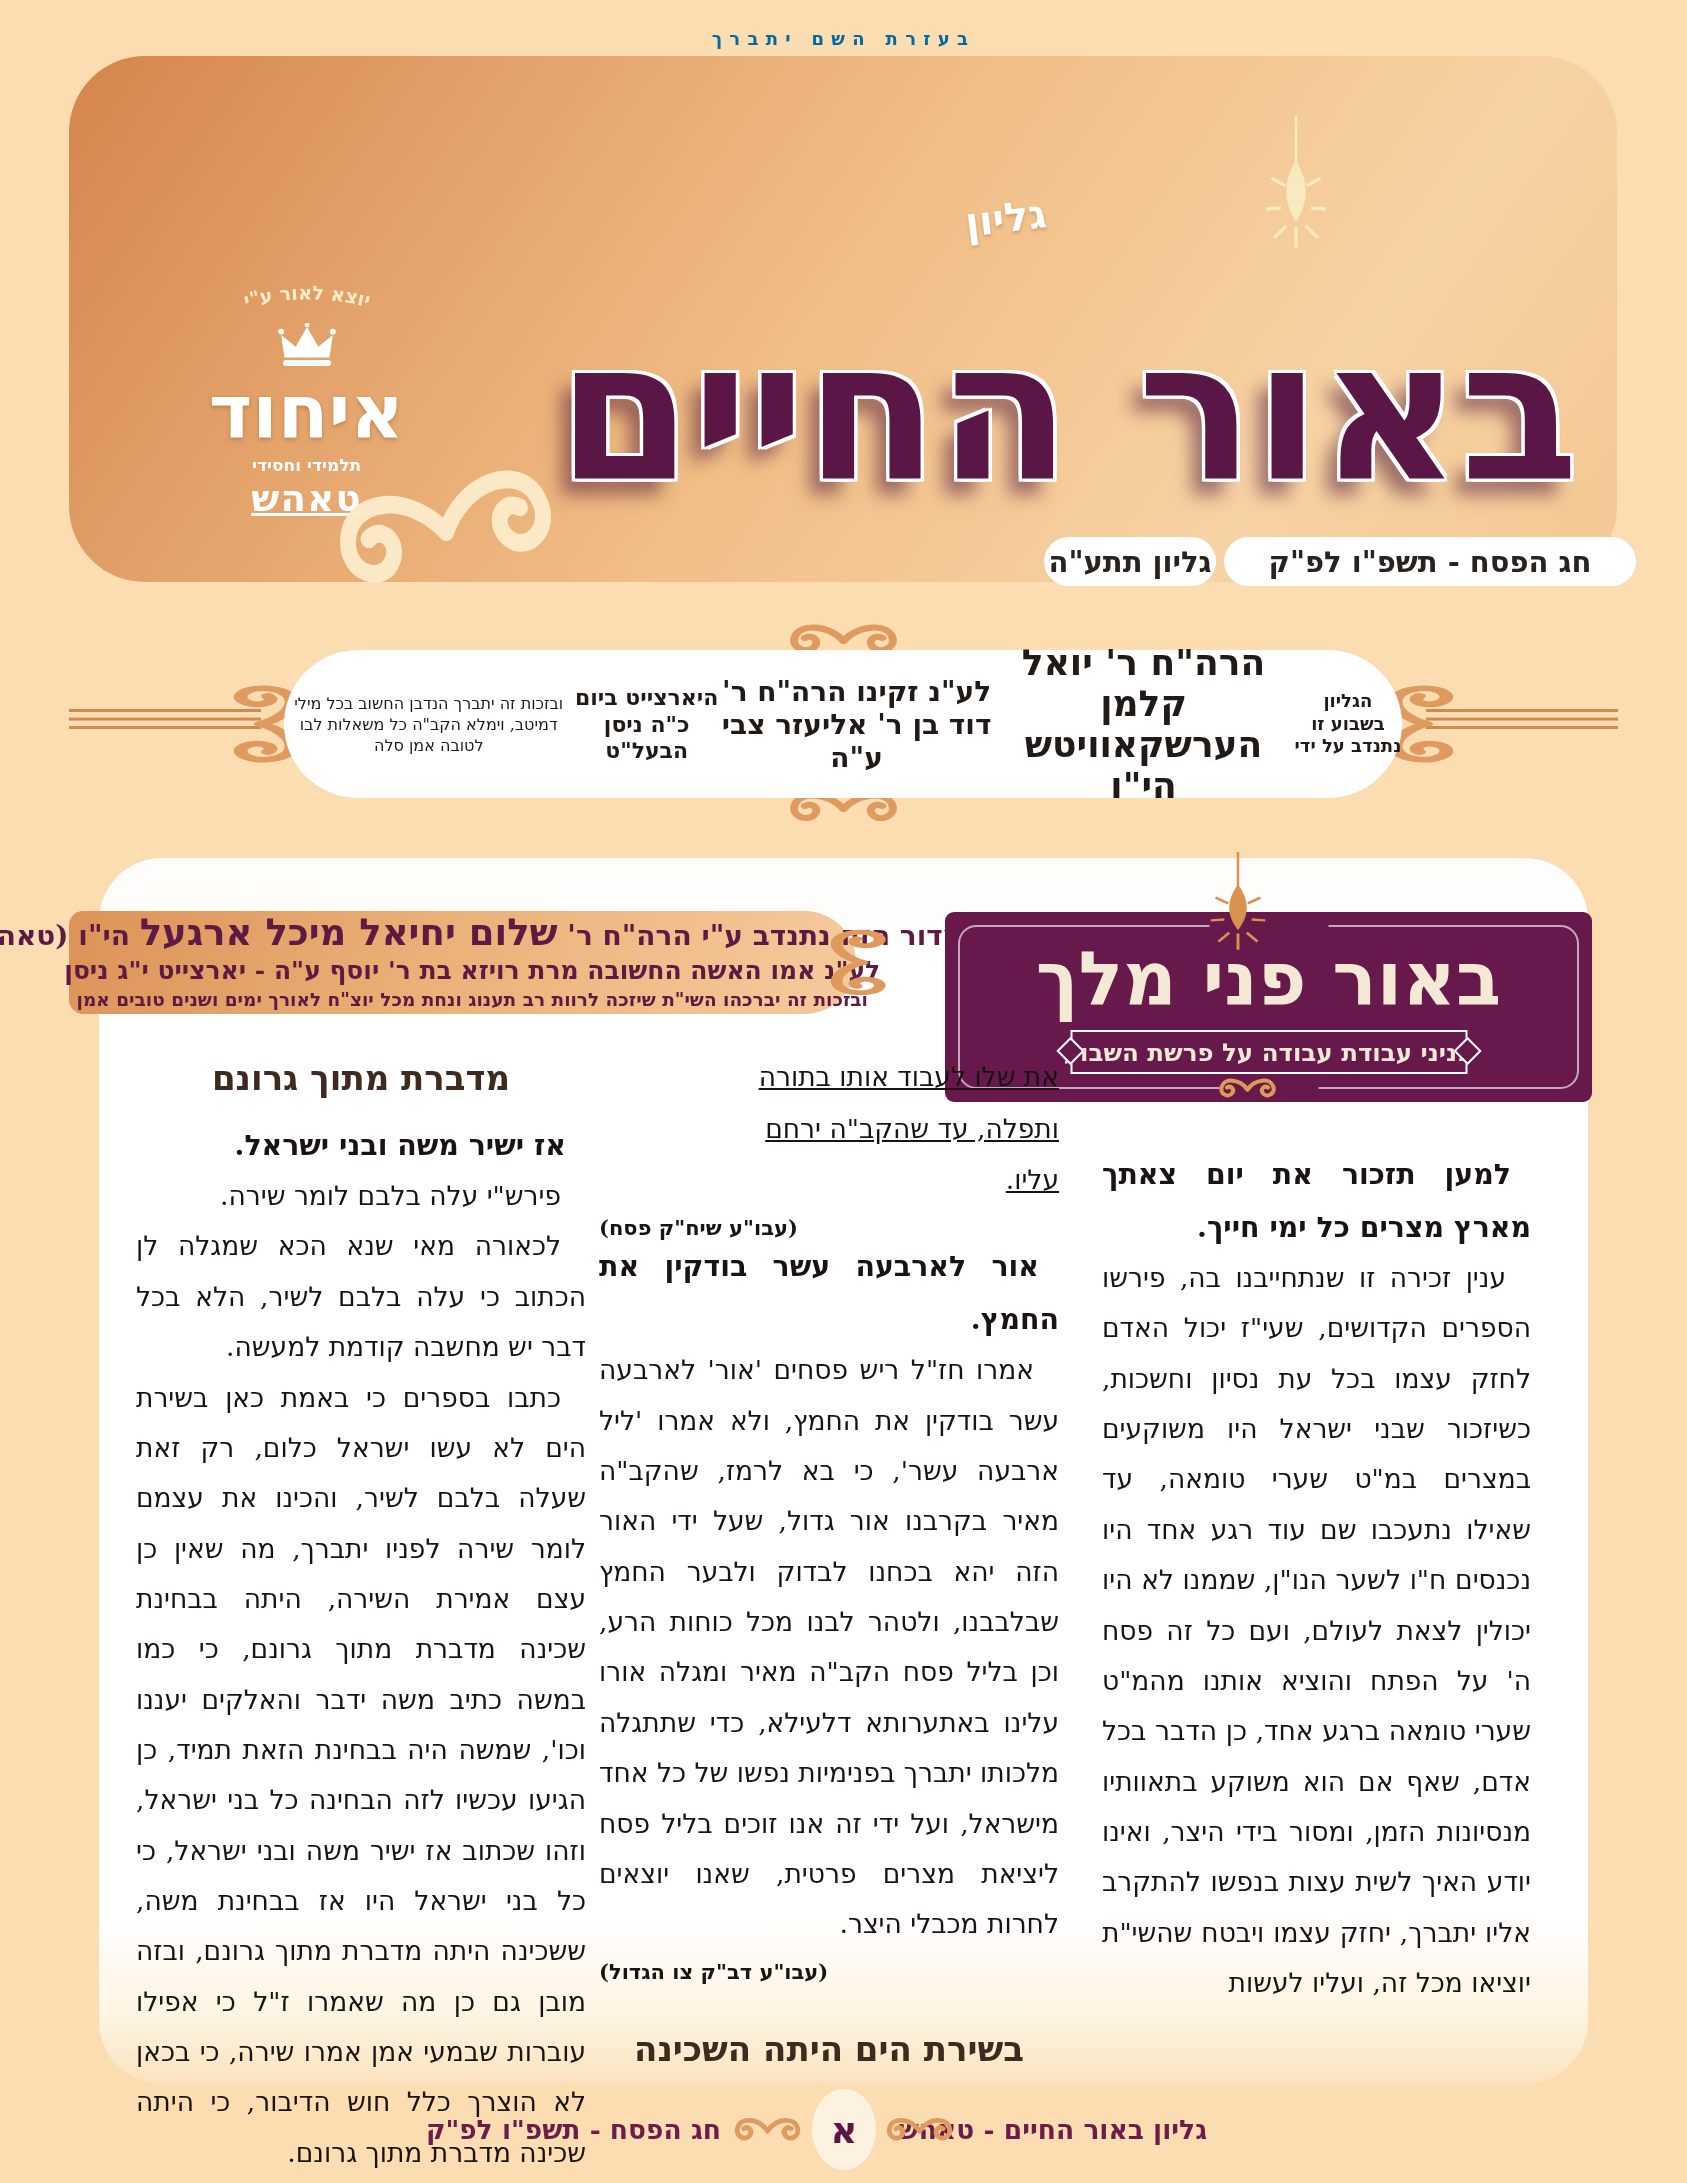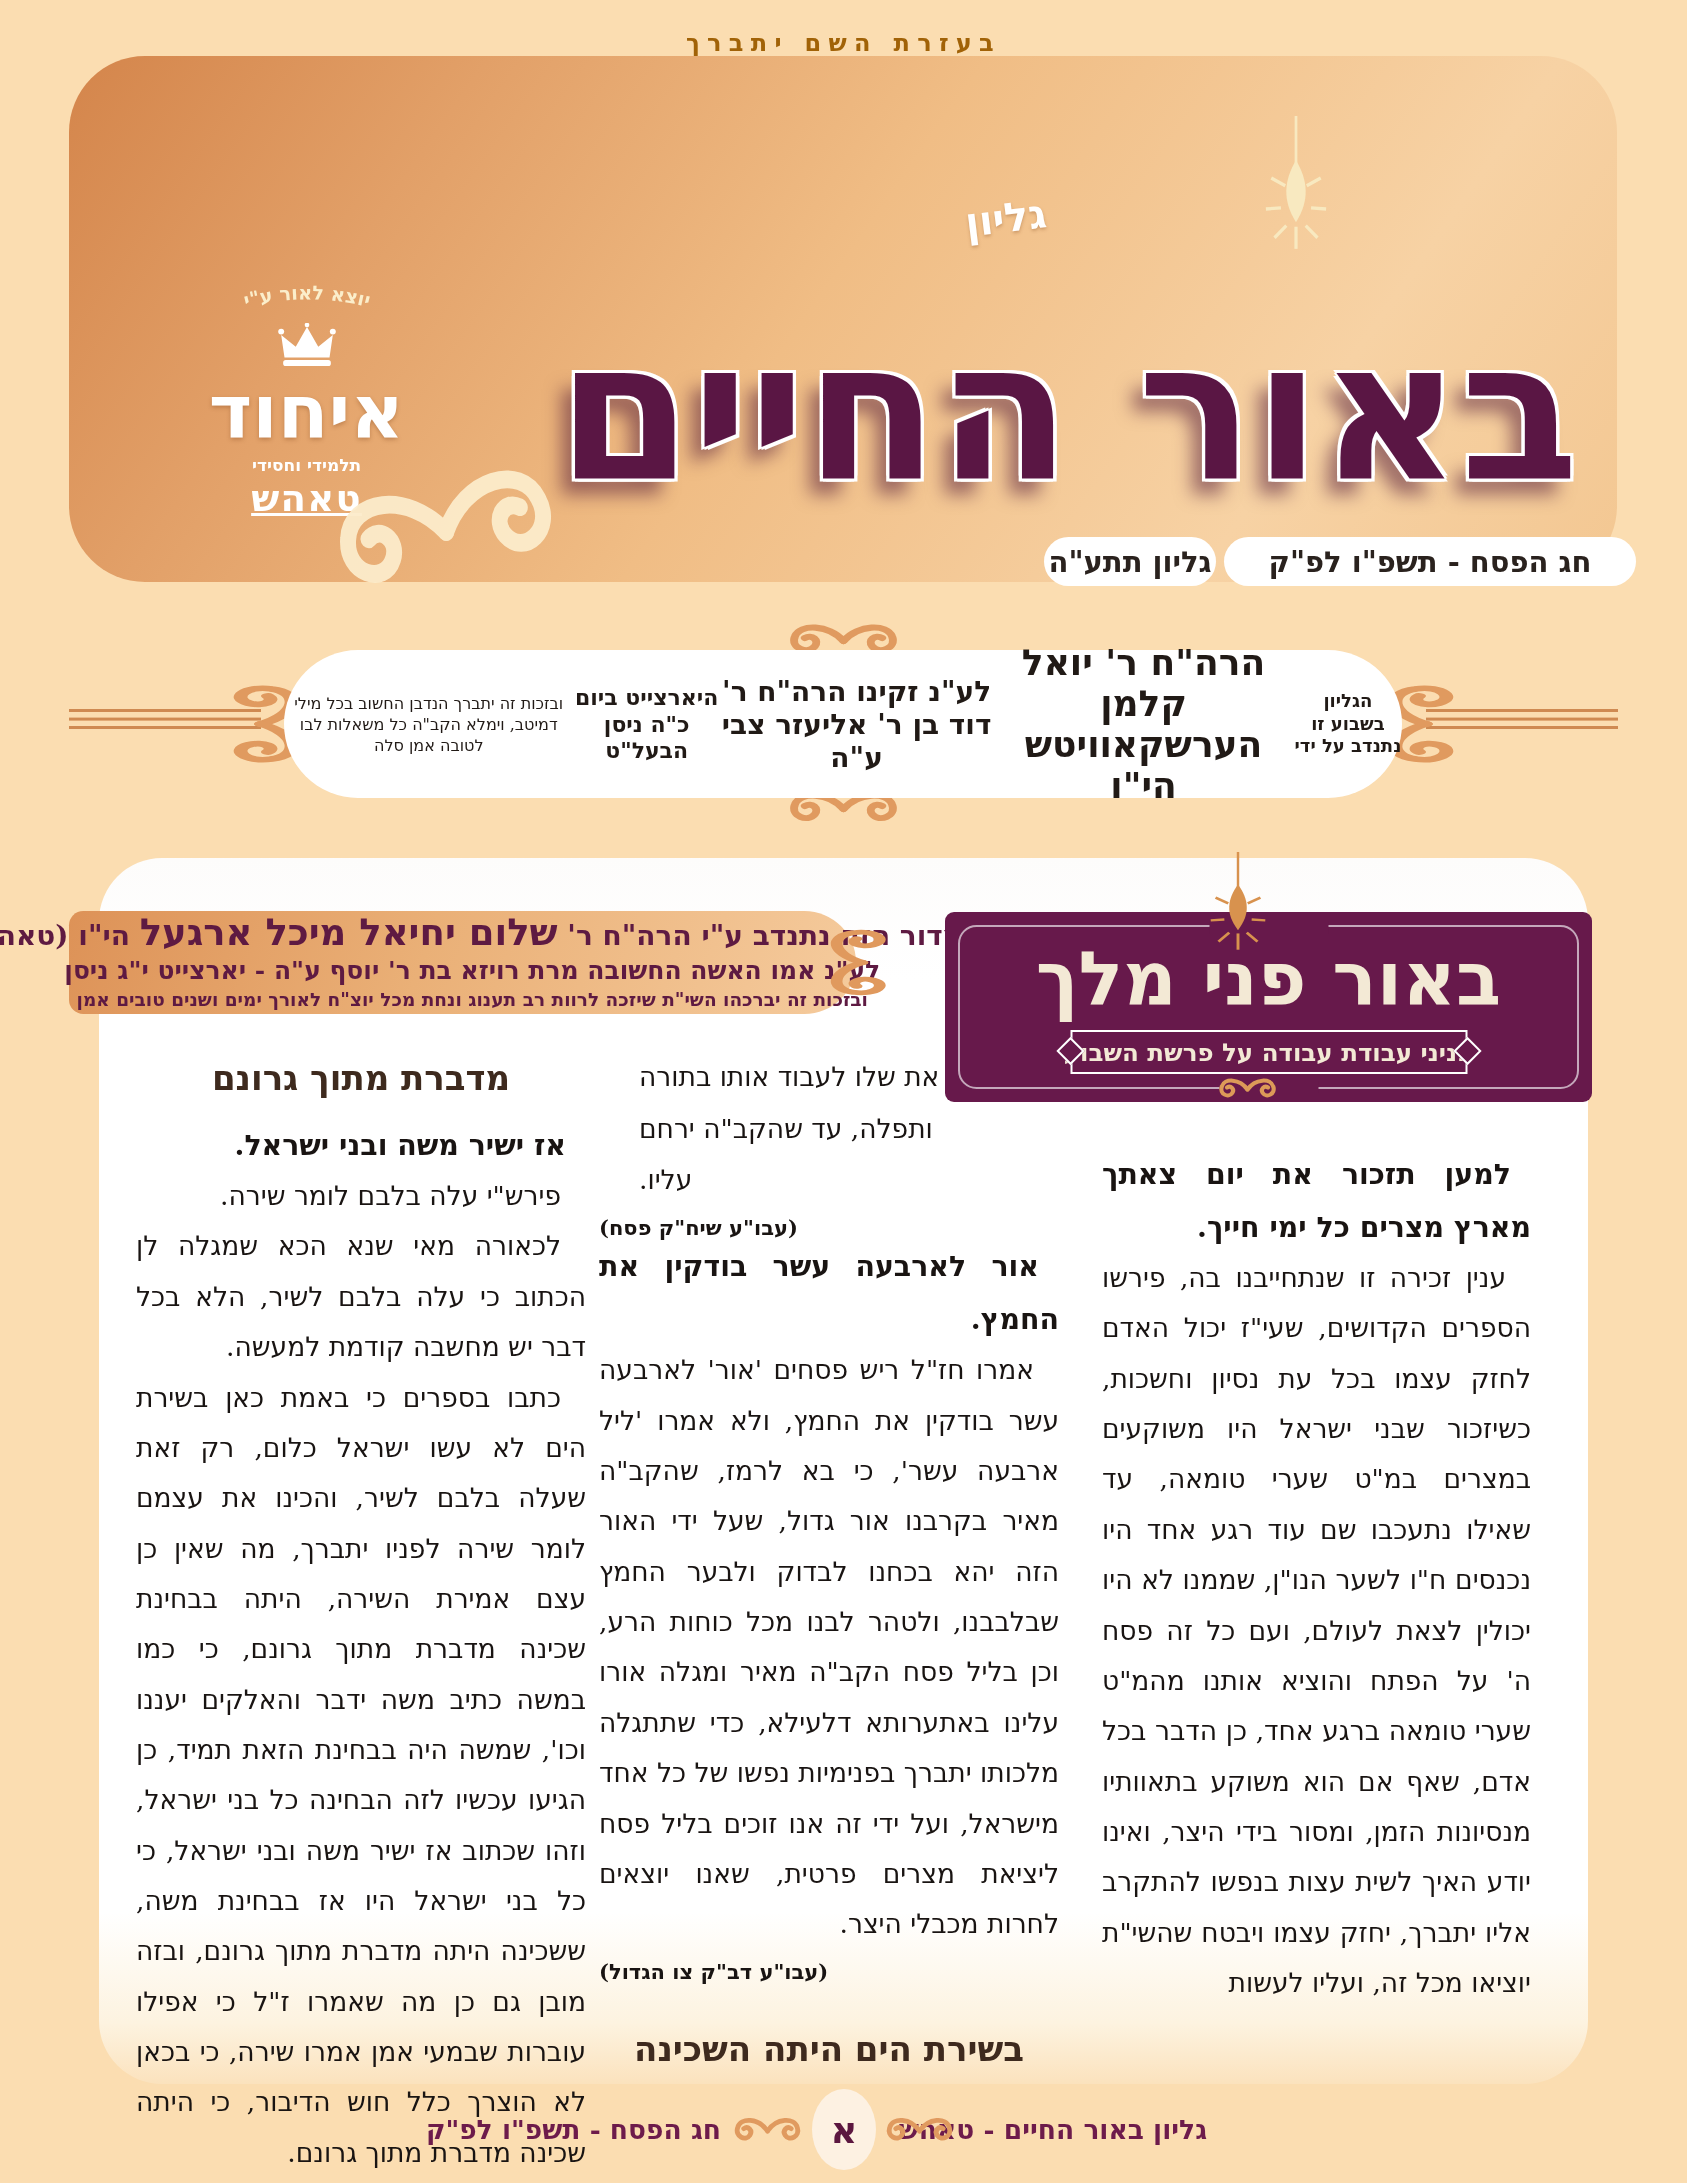--- a/index.html
+++ b/index.html
@@ -9,21 +9,21 @@
     background:#fbddb1;
     font-family:"DejaVu Serif","DejaVu Sans",serif;
     direction:rtl;
     overflow:hidden;
   }
   .abs { position:absolute; }
 
   
   #bsd {
     top:28px; left:0; width:1687px; text-align:center;
-    font-size:24px; font-weight:bold; letter-spacing:7.3px; color:#a16207;
+    font-size:18px; font-weight:bold; letter-spacing:7.3px; color:#0369a1;
   }
 
   
   #masthead {
     left:69px; top:56px; width:1548px; height:526px;
     border-radius:76px;
     background:linear-gradient(125deg,#d4854b 0%,#e2a068 22%,#f0bd85 48%,#f7d2a4 78%,#f3c792 100%);
   }
   #logo {
     left:112px; top:218px; width:251px; text-align:center; color:#ffffff;
@@ -144,21 +144,21 @@
   #col-left  { left:136px;  top:1053px; width:450px; }
 
   .art-heading {
     font-size:36px; font-weight:900; color:#3e2a1e; text-align:center;
     line-height:1.65; margin-bottom:17px;
     font-family:"DejaVu Serif","DejaVu Sans",serif;
   }
   .art-heading.small { font-size:34px; line-height:1.5; margin:22.5px 0 14.6px; }
   .verse { font-size:28.4px; font-weight:800; line-height:1.85; text-align:justify; text-indent:20px; }
   .para  { font-size:26.5px; line-height:1.9; text-align:justify; text-indent:25px; }
-  .cont-para { font-size:26.5px; line-height:1.95; text-align:left; white-space:pre-line; padding-left:40px; }
+  .cont-para { font-size:26.5px; line-height:1.95; text-align:right; white-space:pre-line; padding-left:40px;text-decoration:underline; }
   .source { font-size:21px; font-weight:600; text-align:left; margin:9.3px 0 0; direction:rtl; }
 
   
   .footer-text { top:2114px; font-size:26.5px; font-weight:900; color:#6d1b4b; white-space:nowrap; }
   #footer-right { left:989px; width:218px; text-align:center; }
   #footer-left  { left:493px;  width:228px; text-align:center; }
   #page-oval {
     left:812px; top:2089px; width:64px; height:81px; border-radius:50%;
     background:#fdf1e2; display:flex; align-items:center; justify-content:center;
     font-size:37px; font-weight:900; color:#5c1740;

